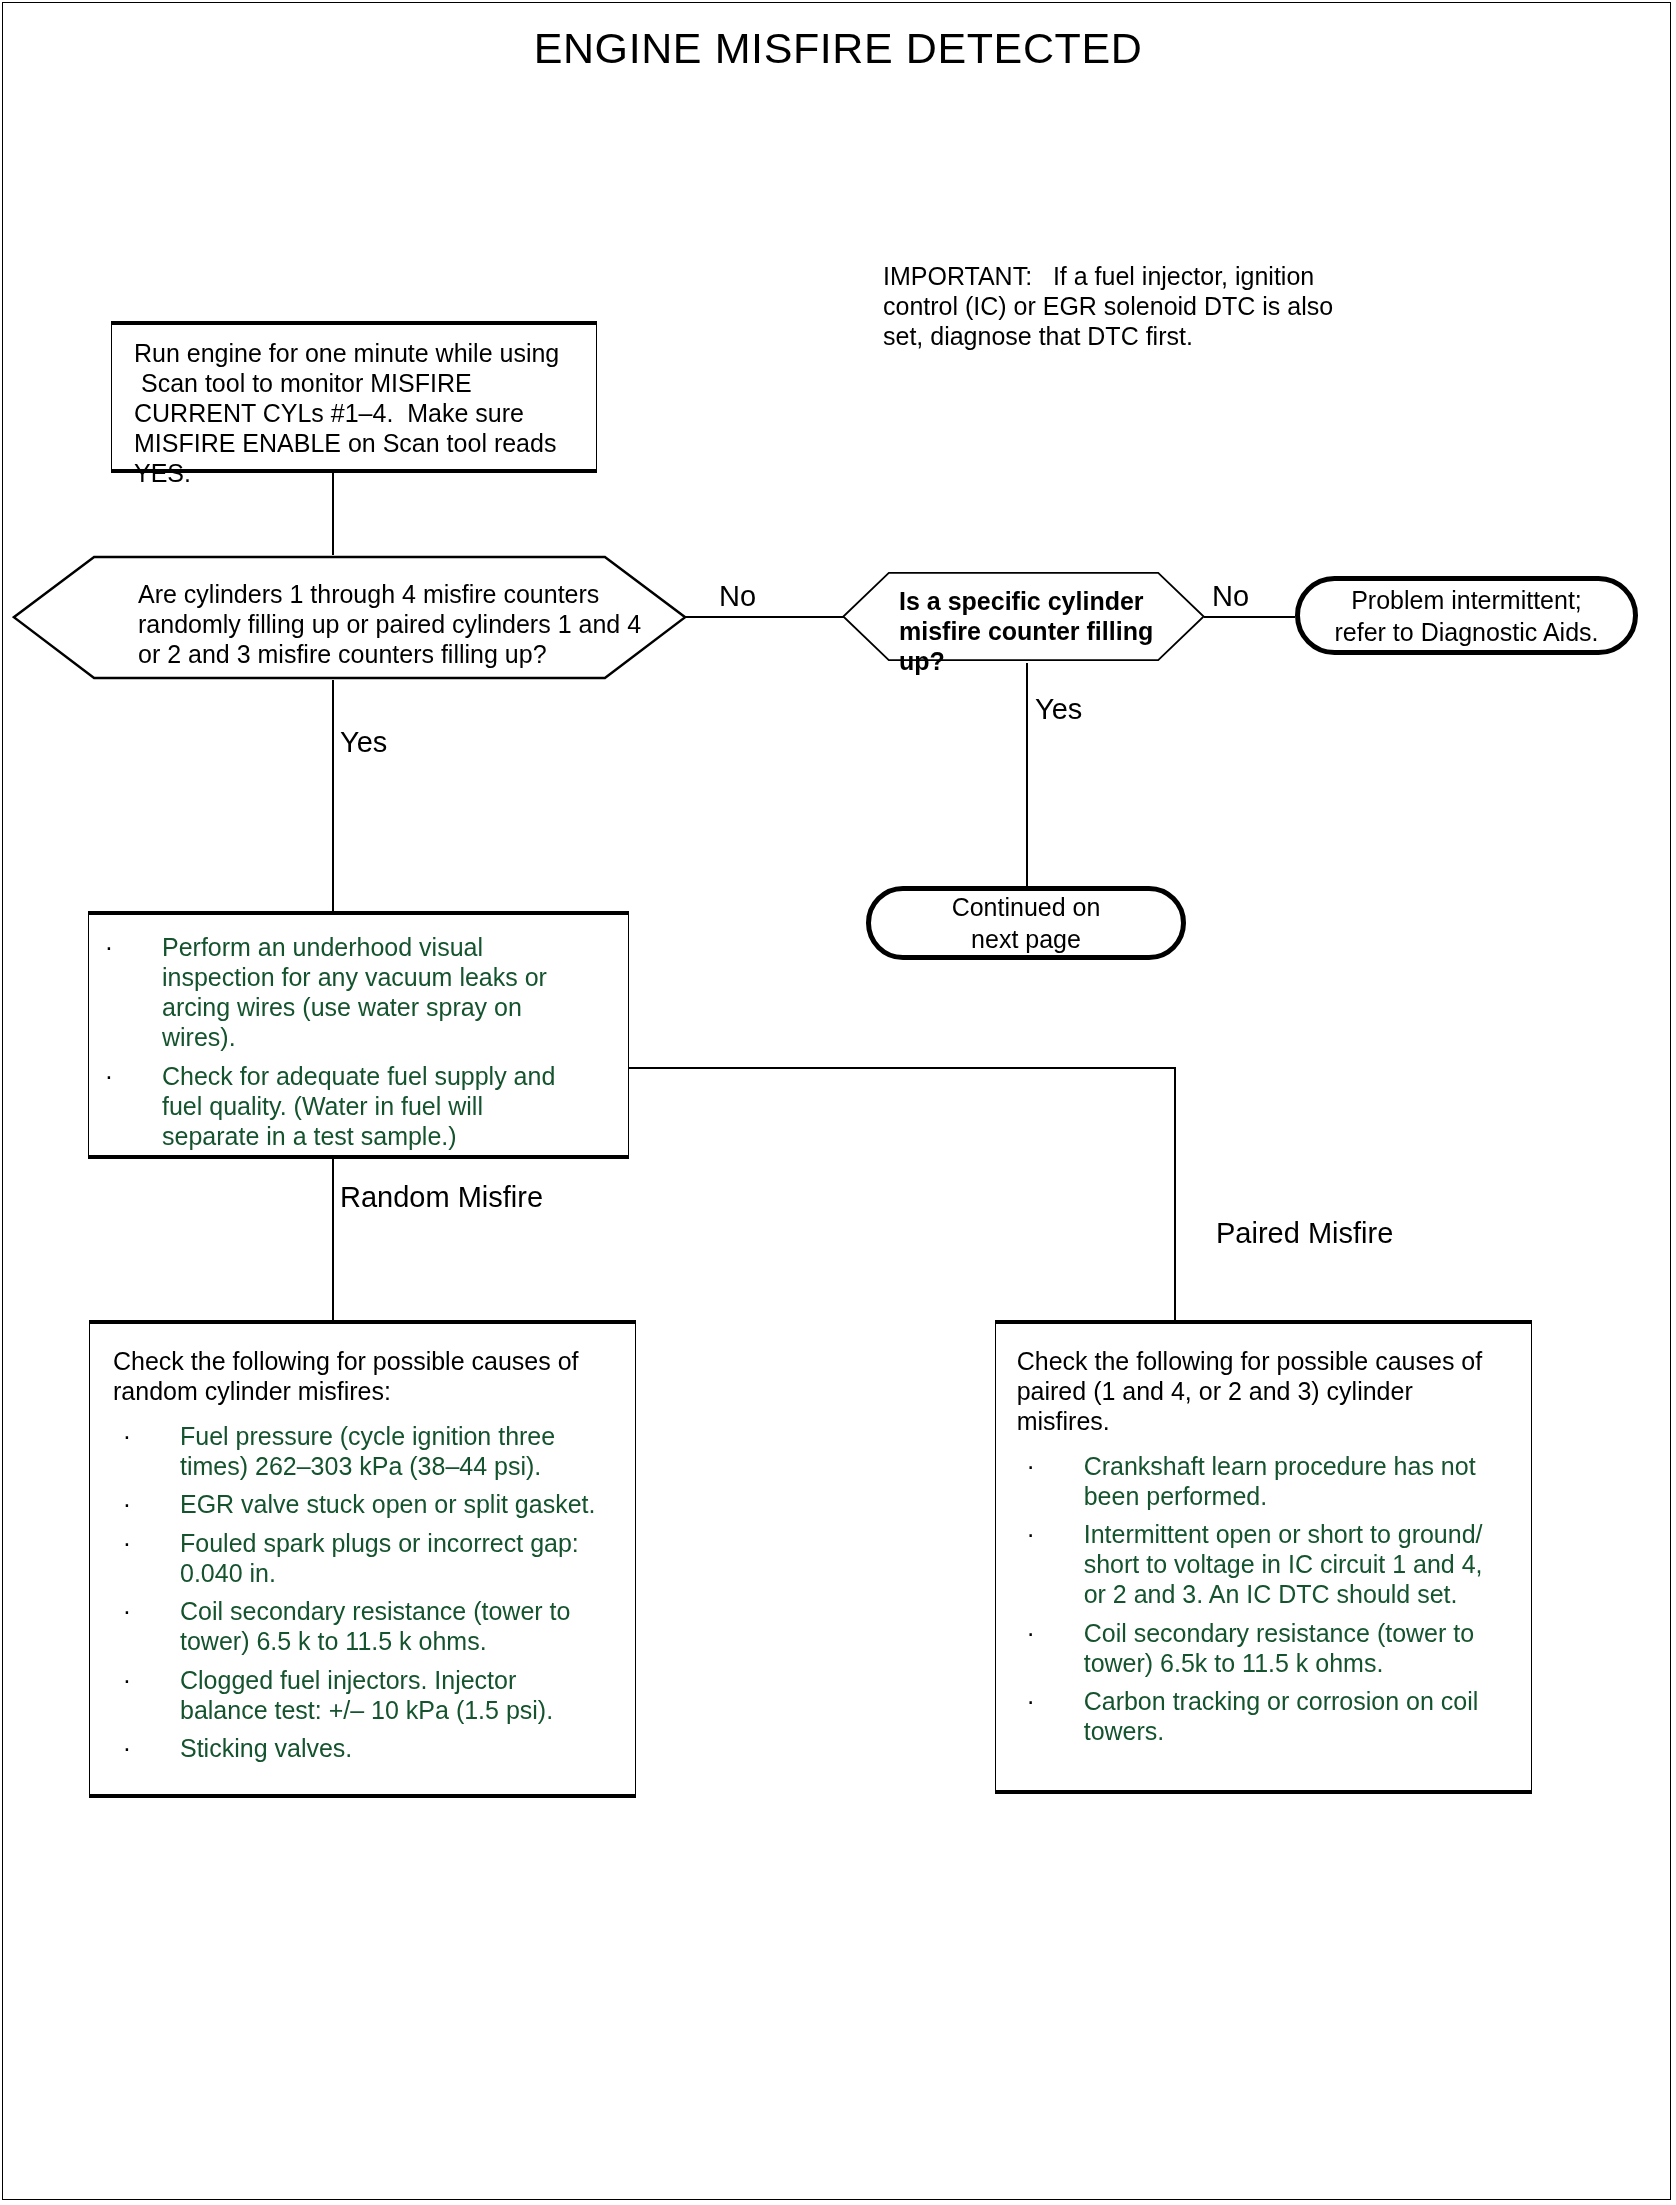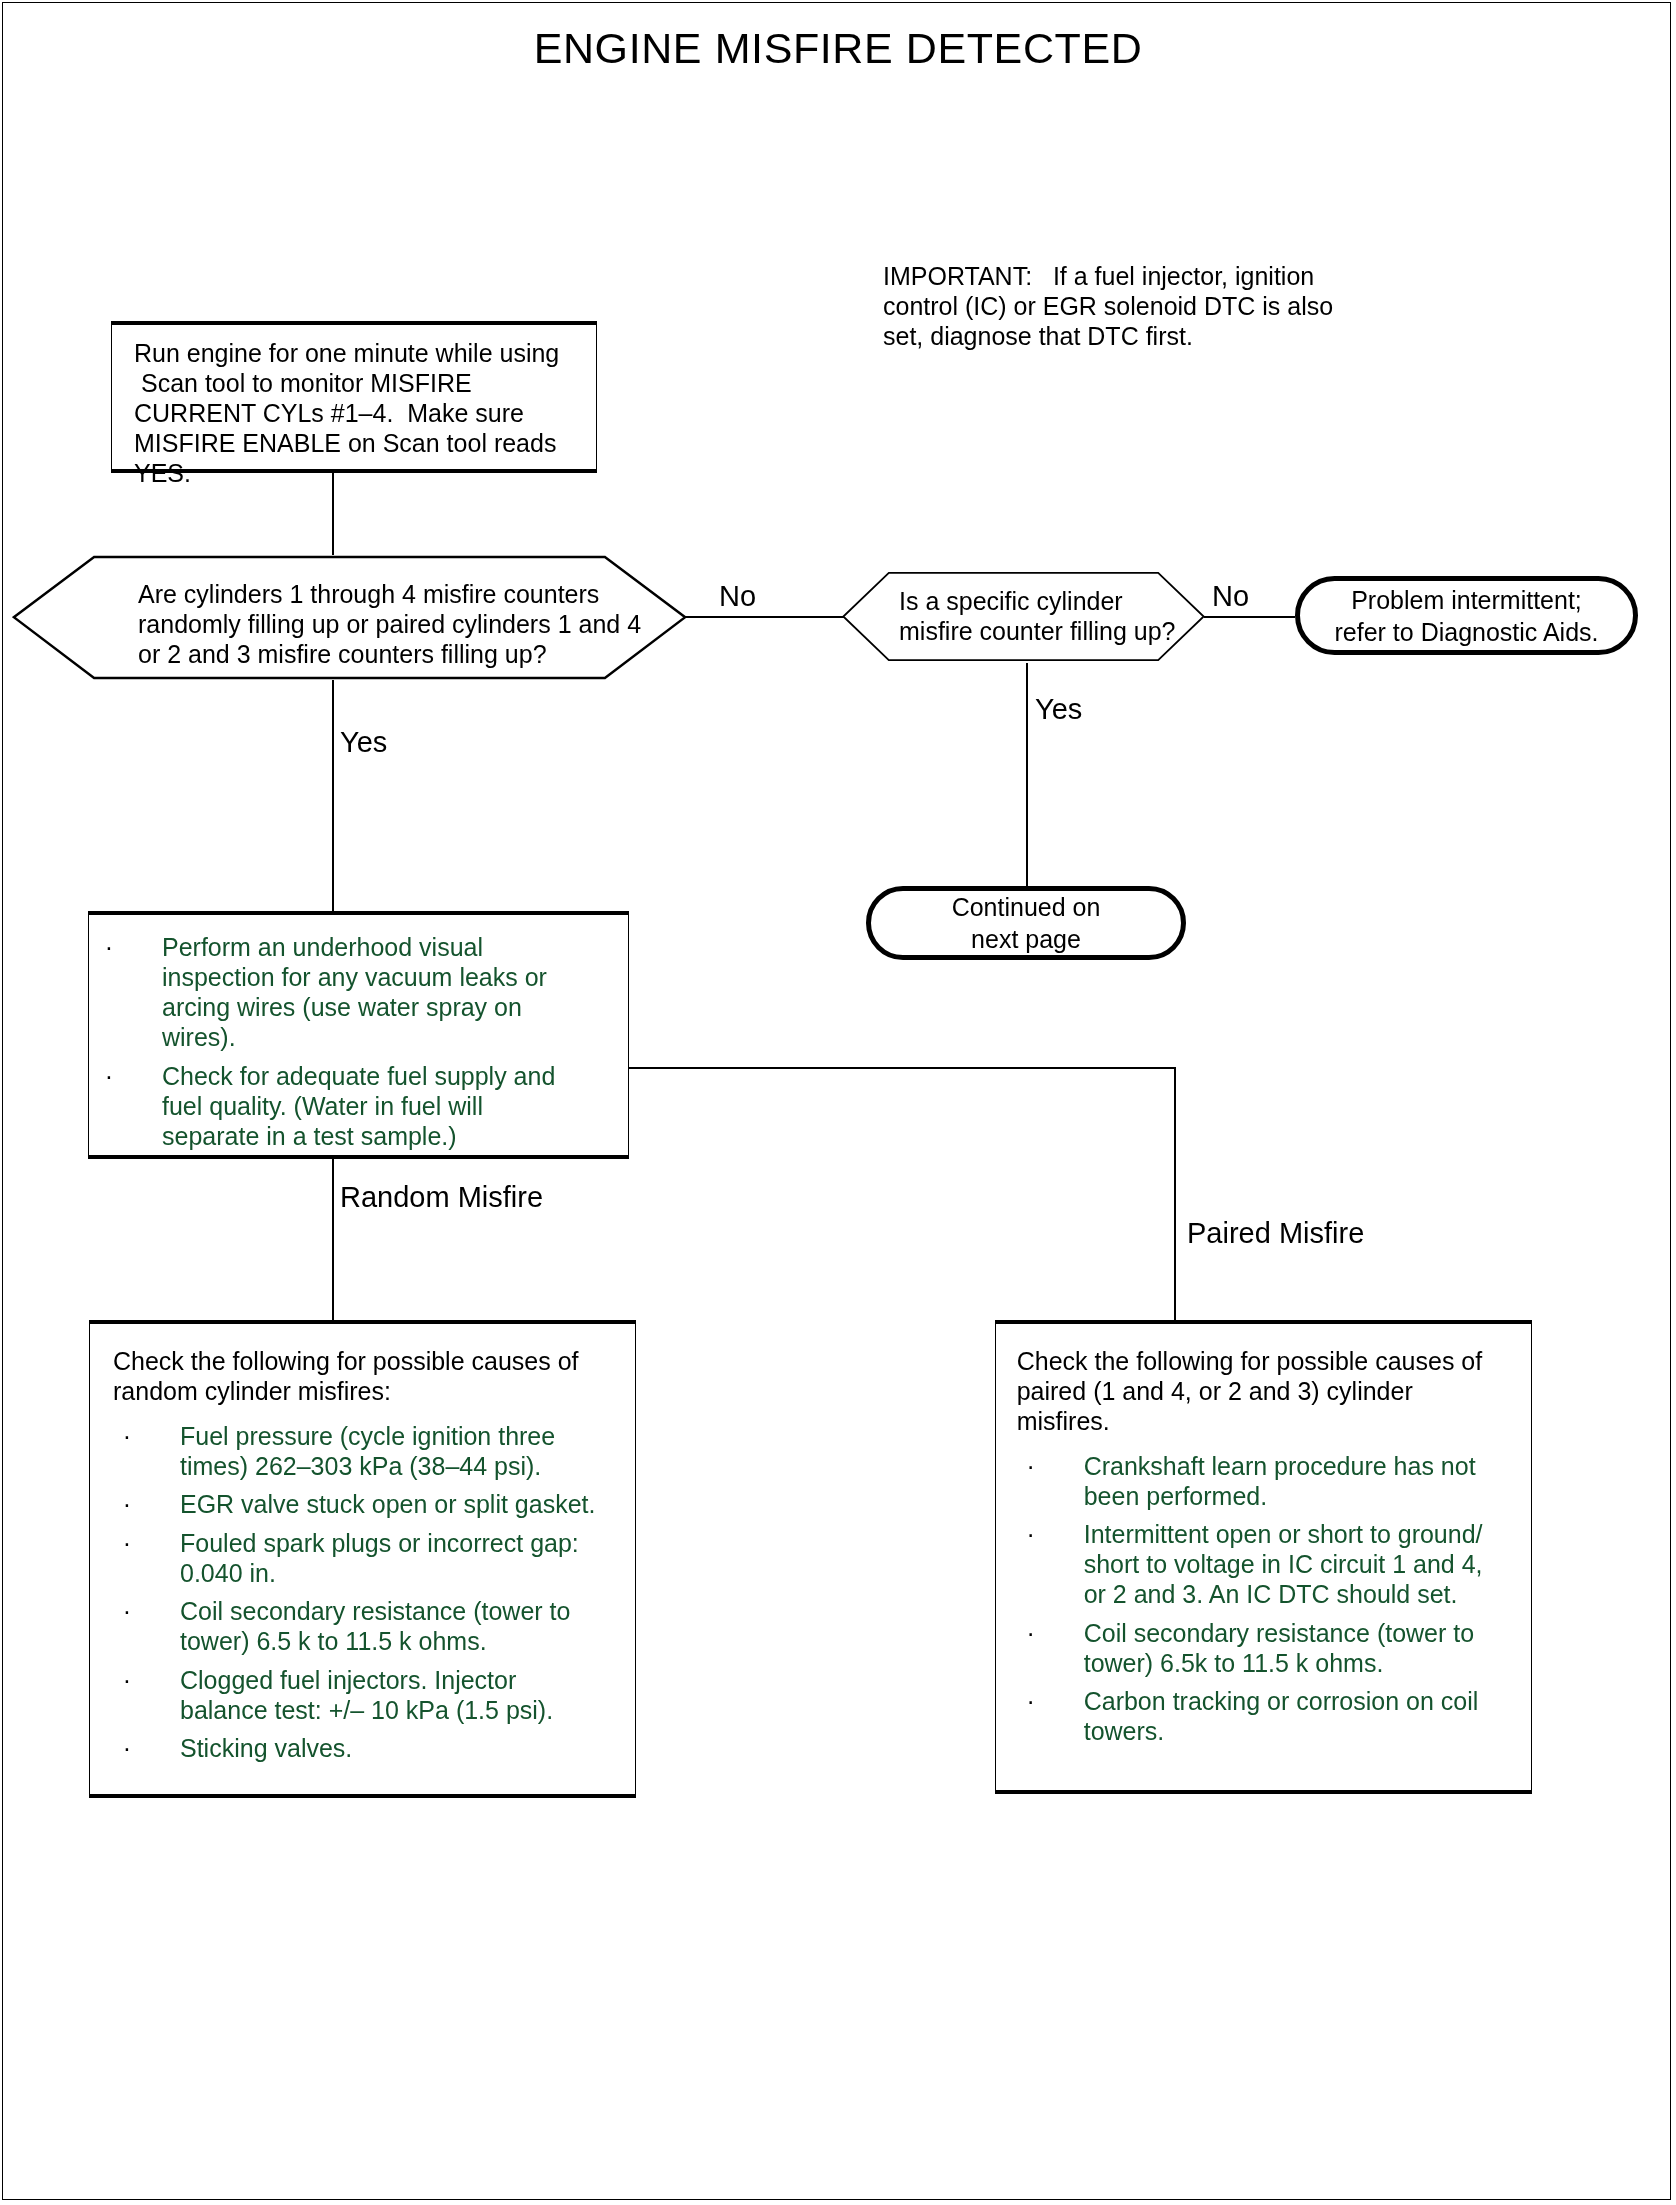--- a/index.html
+++ b/index.html
@@ -157,21 +157,21 @@
 randomly filling up or paired cylinders 1 and 4
 or 2 and 3 misfire counters filling up?</div>
   </div>
 
   <div class="abs hline" style="left:685px; top:616px; width:170px;"></div>
   <div class="abs edgelabel" style="left:719px; top:580px;">No</div>
 
   <div class="abs vline" style="left:332px; top:680px; height:232px;"></div>
   <div class="abs edgelabel" style="left:340px; top:726px;">Yes</div>
 
-  <div class="abs hexwrap" style="left:841px; top:571px; width:365px; height:91px;">
+  <div class="abs hexwrap" style="left:841px; top:571px; width:365px; height:91px;font-weight:bold;">
     <svg width="365" height="91" viewBox="0 0 600 150" xmlns="http://www.w3.org/2000/svg">
       <polygon points="78,3 522,3 597,75 522,147 78,147 3,75" fill="#ffffff" stroke="#000000" stroke-width="3"></polygon>
     </svg>
     <div class="hexlabel" style="left:58px; top:15px; width:286px;">Is a specific cylinder
 misfire counter filling up?</div>
   </div>
 
   <div class="abs hline" style="left:1204px; top:616px; width:91px;"></div>
   <div class="abs edgelabel" style="left:1212px; top:580px;">No</div>
 
@@ -201,21 +201,21 @@
         <div class="bullet-dot">·</div>
         <div class="bullet-text">Check for adequate fuel supply and
 fuel quality. (Water in fuel will
 separate in a test sample.)</div>
       </div>
     </div>
   </div>
 
   <div class="abs hline" style="left:629px; top:1067px; width:547px;"></div>
   <div class="abs vline" style="left:1174px; top:1067px; height:255px;"></div>
-  <div class="abs edgelabel" style="left:1187px; top:1217px;">Paired Misfire</div>
+  <div class="abs edgelabel" style="left:1216px; top:1217px;">Paired Misfire</div>
 
   <div class="abs vline" style="left:332px; top:1159px; height:164px;"></div>
   <div class="abs edgelabel" style="left:340px; top:1181px;">Random Misfire</div>
 
   <div class="abs procbox" style="left:89px; top:1320px; width:547px; height:478px;">
     <div style="padding:22px 14.6px 0 23px;">
       <div class="lead">Check the following for possible causes of
 random cylinder misfires:</div>
       <div class="bullets">
         <div class="bullet-row">

